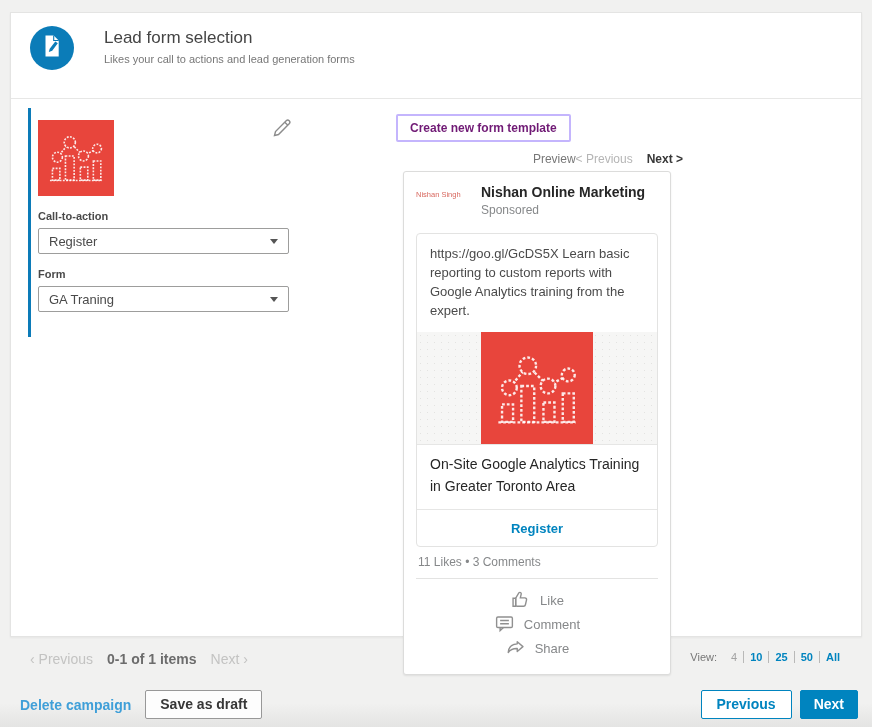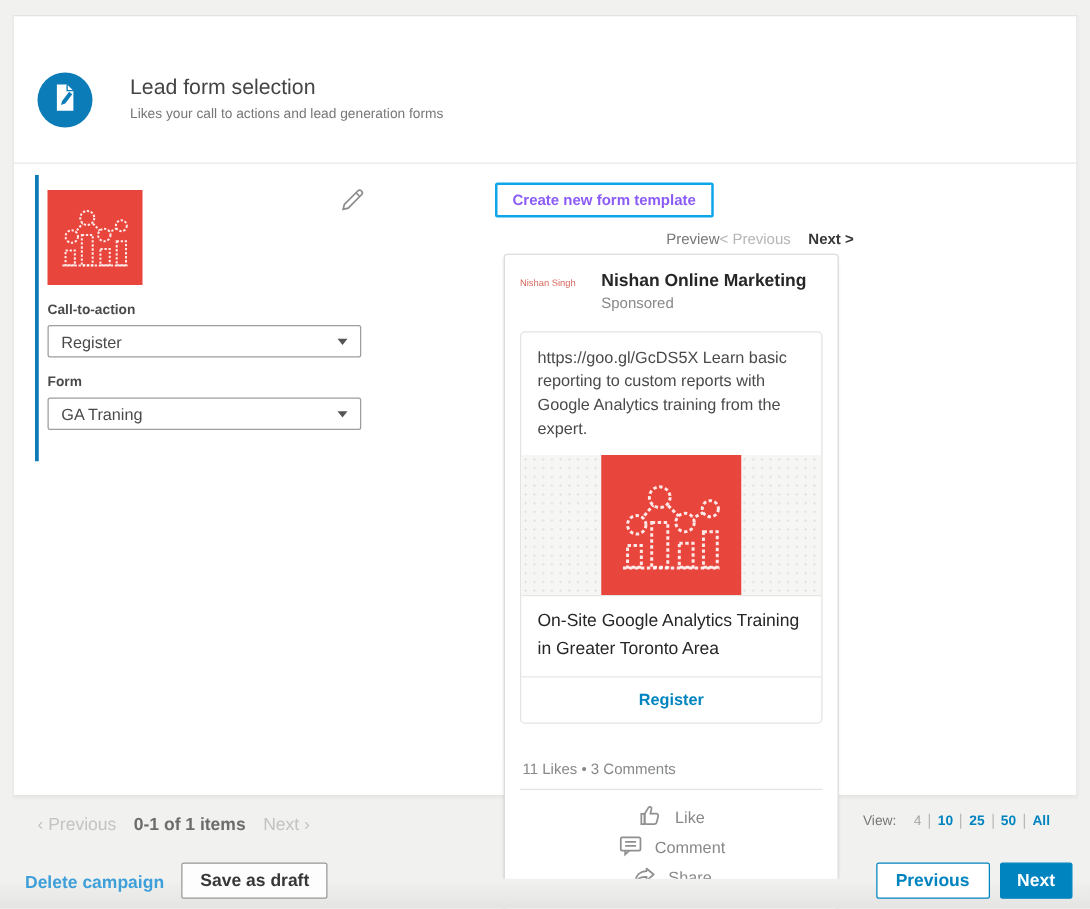--- a/index.html
+++ b/index.html
@@ -9,21 +9,21 @@
     background:#f1f1f0; position:relative; overflow:hidden;
     color:#373737; -webkit-font-smoothing:antialiased;
   }
   .page { position:absolute; inset:0; }
 
   
   .panel {
     position:absolute; left:10px; top:12px; width:852px; height:625px;
     background:#fff; border:1px solid #e4e4e3; box-shadow:0 1px 2px rgba(0,0,0,.05);
   }
-  .panel-header { height:86px; border-bottom:1px solid #e7e7e6; position:relative;margin-top:32px; }
+  .panel-header { height:86px; border-bottom:1px solid #e7e7e6; position:relative; }
   .step-circle {
     position:absolute; left:19px; top:13px; width:44px; height:44px;
     border-radius:50%; background:#0b7cb8; display:flex; align-items:center; justify-content:center;
   }
   .hdr-text { position:absolute; left:93px; top:15px; }
   .hdr-title { font-size:17px; color:#444; font-weight:400; }
   .hdr-sub { font-size:11px; color:#777; margin-top:5px; }
 
   .panel-content { position:relative; height:553px; }
 
@@ -41,22 +41,22 @@
     background:#fff; border:1px solid #9d9d9c; border-radius:2px;
     display:flex; align-items:center; padding:0 10px; cursor:pointer;
   }
   .sel-1 { top:129px; } .sel-2 { top:187px; }
   .select .val { font-size:13px; color:#4a4a4a; flex:1; }
   .caret { width:0; height:0; border-left:4.5px solid transparent; border-right:4.5px solid transparent; border-top:5.5px solid #555; }
 
   
   .right-col { position:absolute; left:385px; top:15px; width:287px; }
   .create-btn {
-    display:inline-block; background:#fff; border:2px solid #0ea5e9; border-radius:2px;
-    color:#8b5cf6; font-weight:700; font-size:12px; padding:5px 12px; cursor:pointer;
+    display:inline-block; background:#fff; border:2px solid #c4b5fd; border-radius:2px;
+    color:#701a75; font-weight:700; font-size:12px; padding:5px 12px; cursor:pointer;
     font-family:inherit;
   }
   .preview-row { margin-top:10px; display:flex; align-items:center; justify-content:flex-end; }
   .preview-lbl { font-size:12px; color:#777; }
   .pager { display:flex; gap:14px; font-size:12px; }
   .pager .prev { color:#b5b5b5; cursor:default; }
   .pager .next { color:#373737; font-weight:600; cursor:pointer; }
 
   
   .post-card {
@@ -74,21 +74,21 @@
   .img-band {
     height:112px; background:#f6f6f5;
     background-image:radial-gradient(#e3e3e1 0.8px, transparent 0.9px);
     background-size:7px 7px;
     display:flex; align-items:center; justify-content:center;
   }
   .img-red { width:112px; height:112px; background:#e8453c; display:flex; align-items:center; justify-content:center; }
   .post-headline { border-top:1px solid #e6e6e5; padding:9px 13px 11px; font-size:14px; font-weight:400; color:#262626; line-height:1.55; }
   .post-cta { border-top:1px solid #e6e6e5; padding:9px; text-align:center; cursor:pointer; }
   .post-cta span { color:#0084bf; font-size:13px; font-weight:700; }
-  .counts { margin:29px 2px 0; font-size:12px; color:#86888a; }
+  .counts { margin:8px 2px 0; font-size:12px; color:#86888a; }
   .post-div { margin-top:9px; border-top:1px solid #e3e3e2; }
   .actions { margin-top:10px; display:flex; align-items:center; padding:0 2px 1px;flex-direction:column; }
   .action { display:flex; align-items:center; gap:9px; background:none; border:none; cursor:pointer; font-family:inherit; }
   .action span.a-lbl { font-size:13px; color:#86888a; }
 
   
   .bottom-pag { position:absolute; left:30px; top:651px; display:flex; gap:14px; font-size:14px; align-items:center; }
   .bottom-pag .dim { color:#c3c3c2; cursor:default; }
   .bottom-pag .range { color:#6c6c6c; font-weight:600; }
   .view-row { position:absolute; right:26px; top:651px; display:flex; align-items:center; font-size:11px; }

